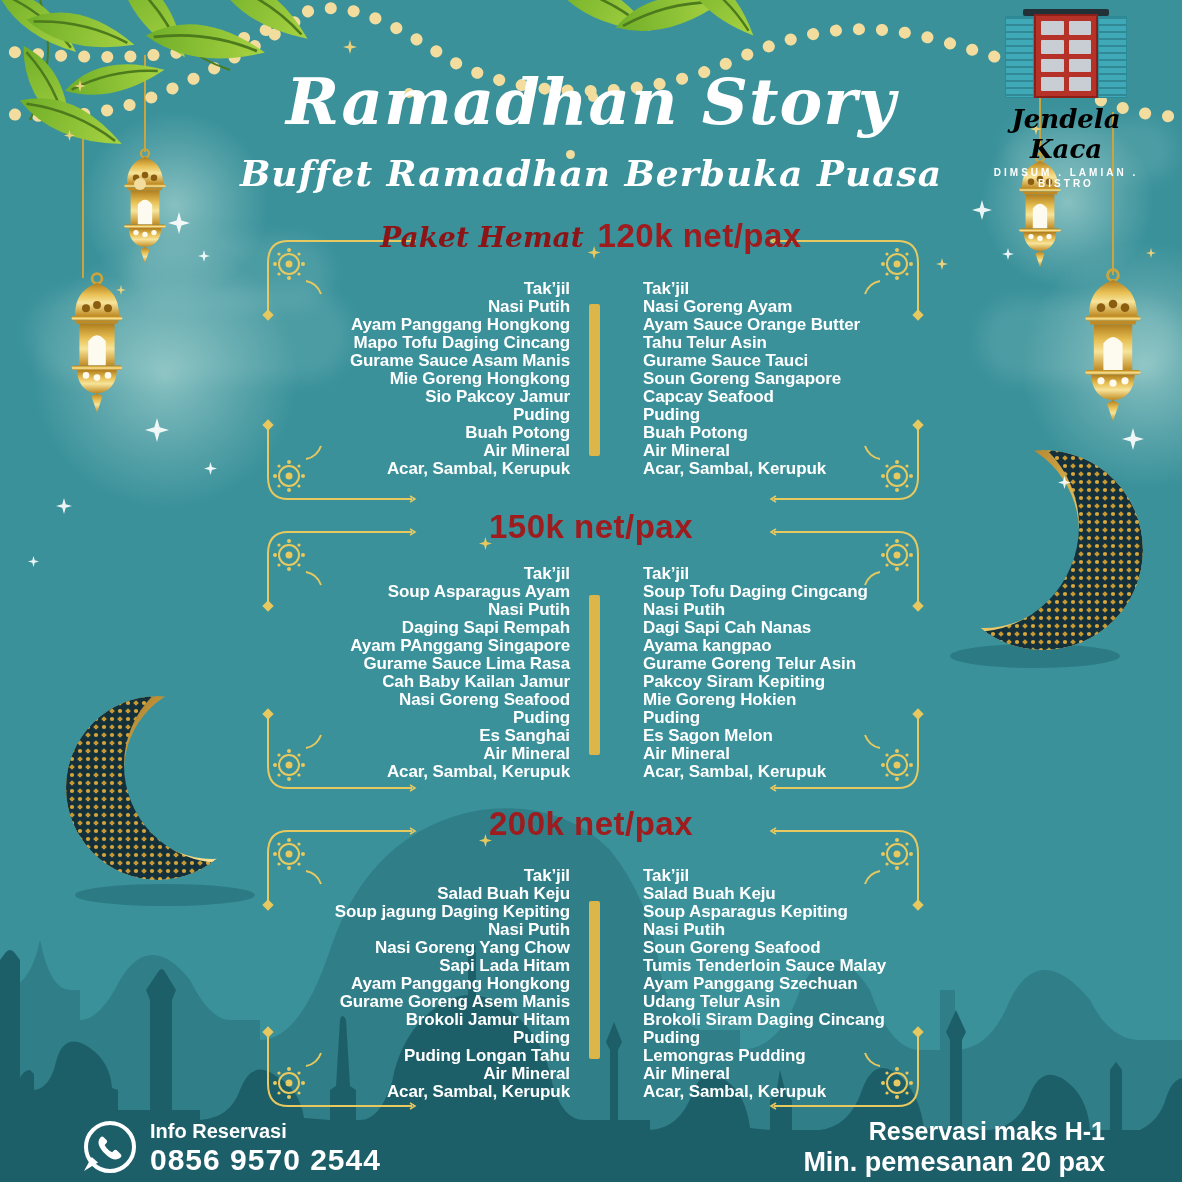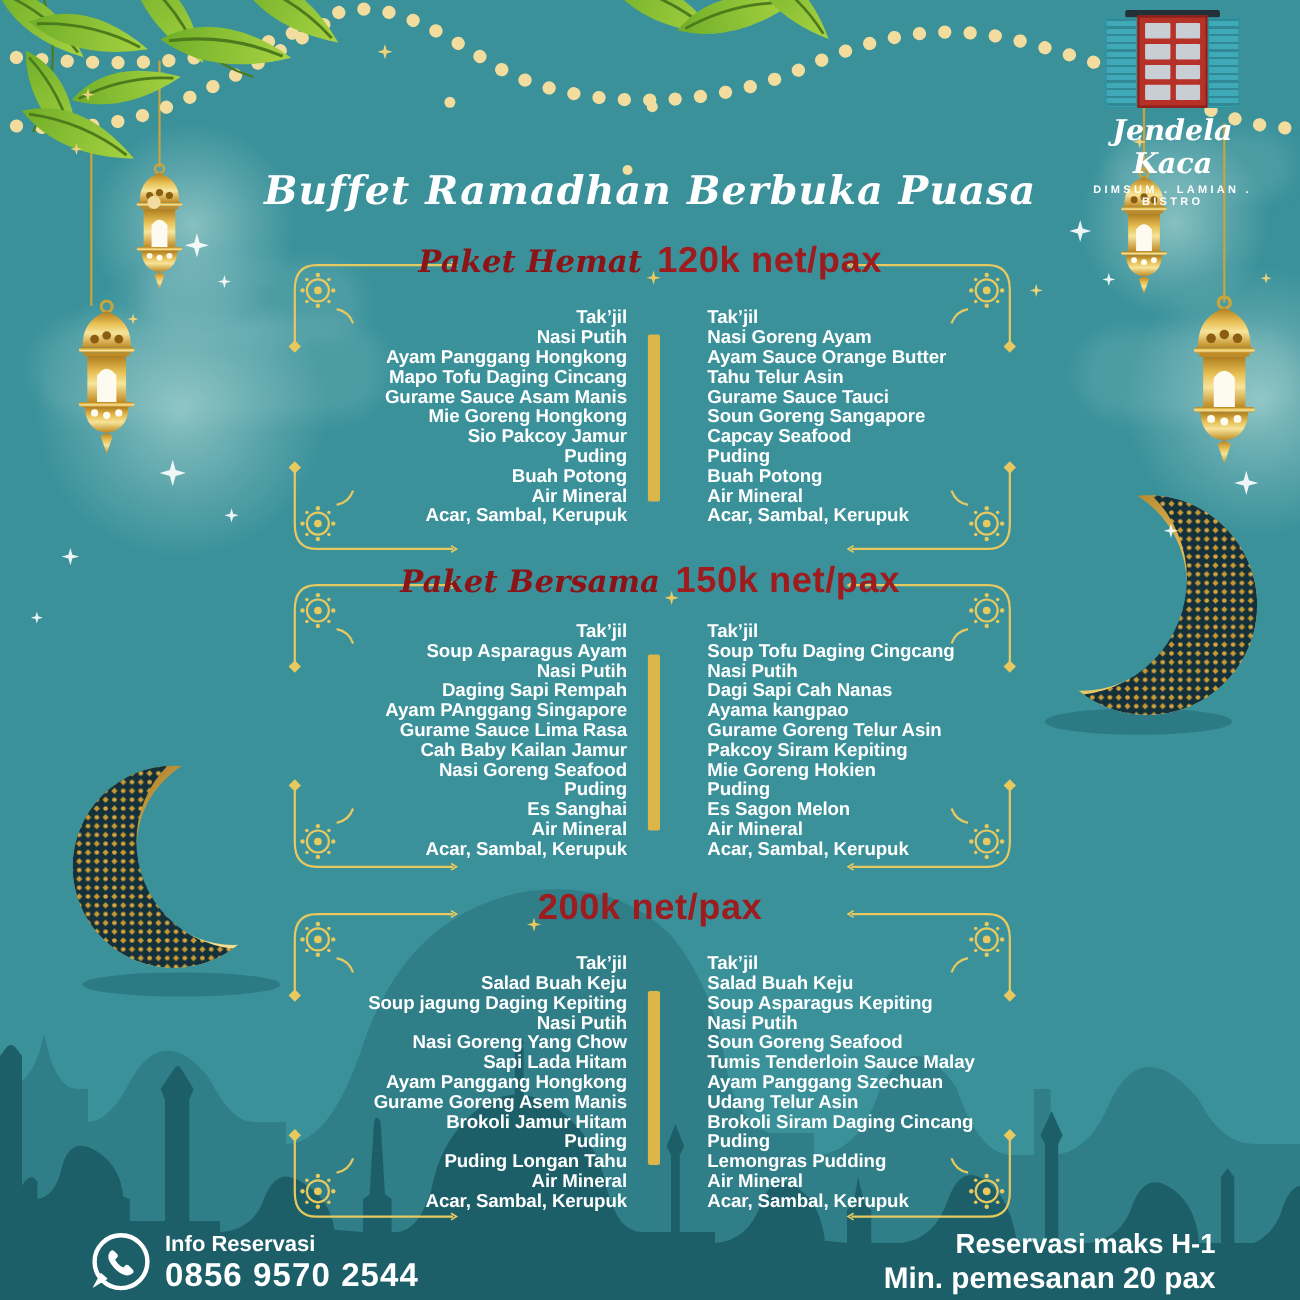--- a/index.html
+++ b/index.html
@@ -16,21 +16,21 @@
   
   .logo{left:985px;top:8px;width:162px;text-align:center;}
   .win{position:relative;width:122px;height:86px;margin:6px auto 2px;}
   .lintel{position:absolute;left:18px;top:-5px;width:86px;height:7px;background:#223038;border-radius:2px;}
   .shutter{position:absolute;top:2px;width:27px;height:80px;background:#3fa9b8;border:1px solid #2b8a98;
            background-image:repeating-linear-gradient(180deg,rgba(10,40,48,.25) 0 2px,transparent 2px 7px);}
   .shutter.l{left:0;} .shutter.r{right:0;}
   .doors{position:absolute;left:29px;top:0;width:64px;height:84px;background:#b63127;border:2px solid #8c2019;
          display:grid;grid-template-columns:1fr 1fr;grid-template-rows:repeat(4,1fr);gap:5px;padding:5px;box-sizing:border-box;}
   .pane{background:#c9ced4;border-radius:1px;}
-  .brand-name{color:#ffffff;font-size:26px;margin-top:4px;}
+  .brand-name{color:#000000;font-size:26px;margin-top:4px;}
   .brand-tagline{color:#fff;font-size:10px;letter-spacing:3px;margin-top:3px;font-weight:700;}
 
   
   .pkg{position:absolute;left:240px;width:702px;}
   .pkg .frame{position:absolute;left:22px;pointer-events:none;}
   .pkg h2{position:absolute;left:0;width:100%;margin:0;display:flex;justify-content:center;align-items:baseline;gap:14px;}
   .pkg h2 .pname{font-size:28px;color:#8c1316;}
   .pkg h2 .pprice{font-size:33px;font-weight:800;color:#9e1b1e;letter-spacing:.5px;position:relative;}
   .pkg h2 .hstar{position:absolute;left:-10px;bottom:-4px;width:13px;height:13px;background:#e8c95f;
     clip-path:polygon(50% 0%,61% 39%,100% 50%,61% 61%,50% 100%,39% 61%,0% 50%,39% 39%);}
@@ -248,20 +248,21 @@
   <div class="gstar" style="left:64px;top:130px;width:11px;height:11px;"></div>
   <div class="gstar" style="left:116px;top:285px;width:10px;height:10px;"></div>
   <div class="gstar" style="left:936px;top:258px;width:12px;height:12px;"></div>
   <div class="gstar" style="left:1030px;top:123px;width:12px;height:12px;"></div>
   <div class="gstar" style="left:1146px;top:248px;width:10px;height:10px;"></div>
   <div class="gdot" style="left:134px;top:178px;width:12px;height:12px;"></div>
   <div class="gdot" style="left:404px;top:88px;width:10px;height:10px;"></div>
   <div class="gdot" style="left:588px;top:92px;width:10px;height:10px;"></div>
   <div class="gdot" style="left:566px;top:150px;width:9px;height:9px;"></div>
 
+  <div class="abs title script">Ramadhan Story</div>
   <div class="abs subtitle script">Buffet Ramadhan Berbuka Puasa</div>
 
   <div class="abs logo">
     <div class="win">
       <div class="lintel"></div>
       <div class="shutter l"></div>
       <div class="doors">
         <div class="pane"></div>
           <div class="pane"></div>
           <div class="pane"></div>
@@ -322,21 +323,20 @@
   </section>
 
   <section class="pkg s2">
     <svg class="frame" width="662" height="264" viewBox="0 0 662 264">
       <use href="#corner"></use>
       <use href="#corner" transform="translate(662,0) scale(-1,1)"></use>
       <use href="#corner" transform="translate(0,264) scale(1,-1)"></use>
       <use href="#corner" transform="translate(662,264) scale(-1,-1)"></use>
     </svg>
     <h2>
-      <span class="pname script">Paket Bersama</span>
       <span class="pprice"><i class="hstar"></i><span>150k net/pax</span></span>
     </h2>
     <div class="cols">
       <div class="col lft">
           <div class="mi">Tak’jil</div>
           <div class="mi">Soup Asparagus Ayam</div>
           <div class="mi">Nasi Putih</div>
           <div class="mi">Daging Sapi Rempah</div>
           <div class="mi">Ayam PAnggang Singapore</div>
           <div class="mi">Gurame Sauce Lima Rasa</div>

